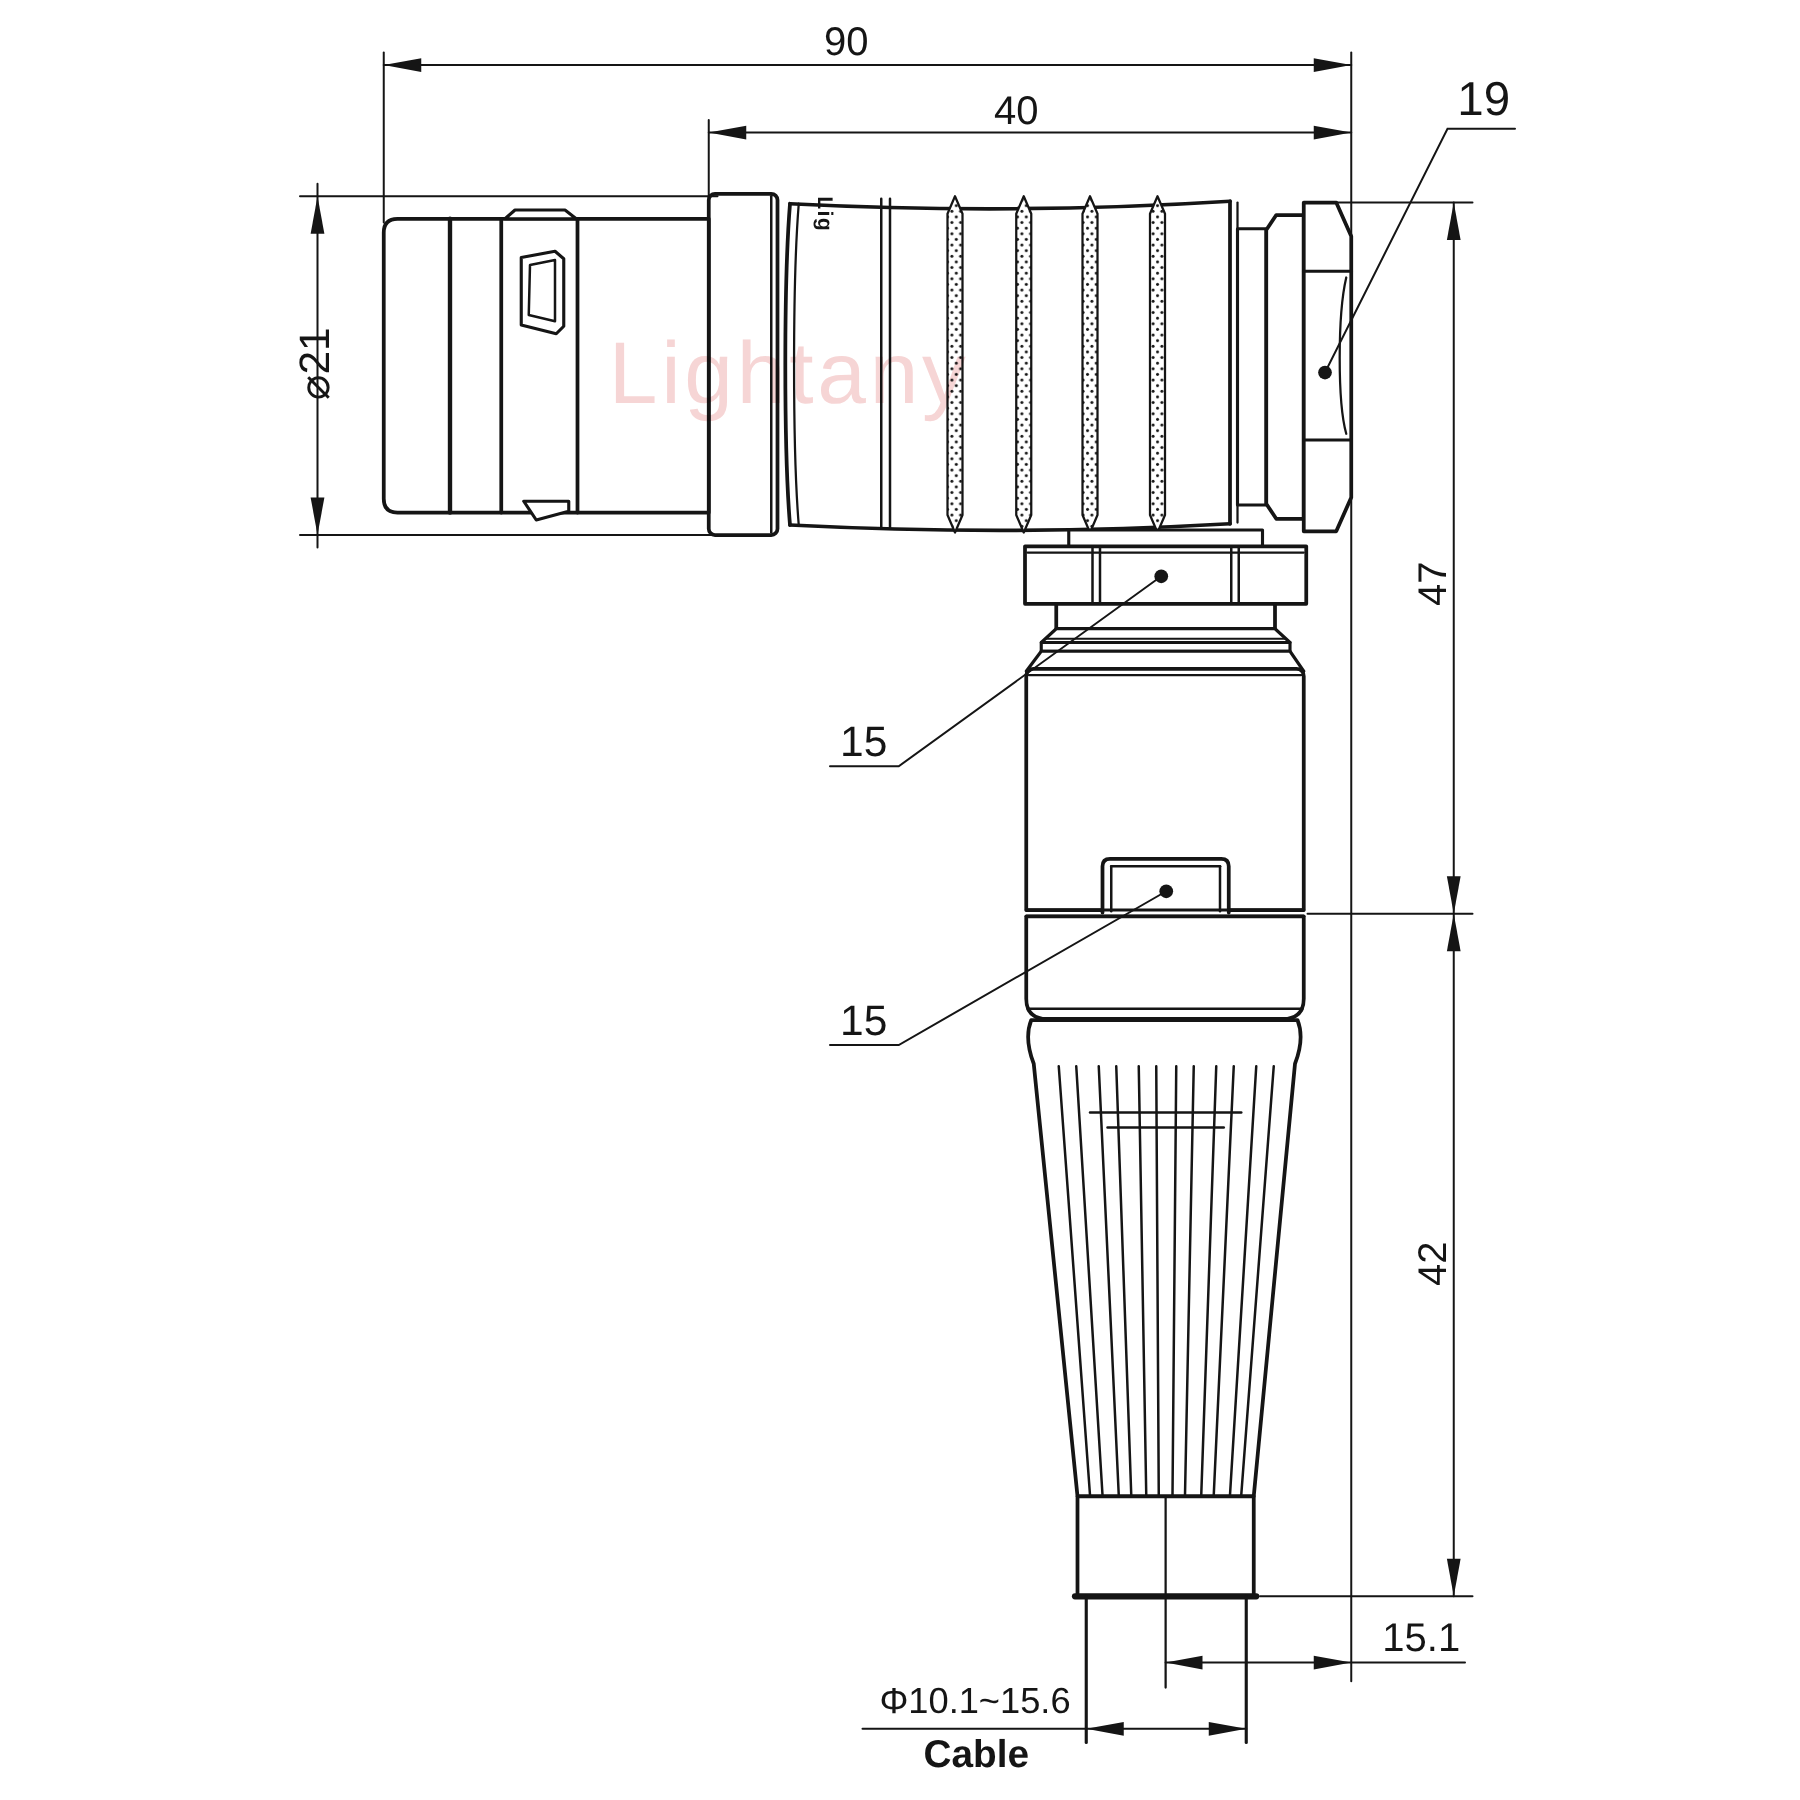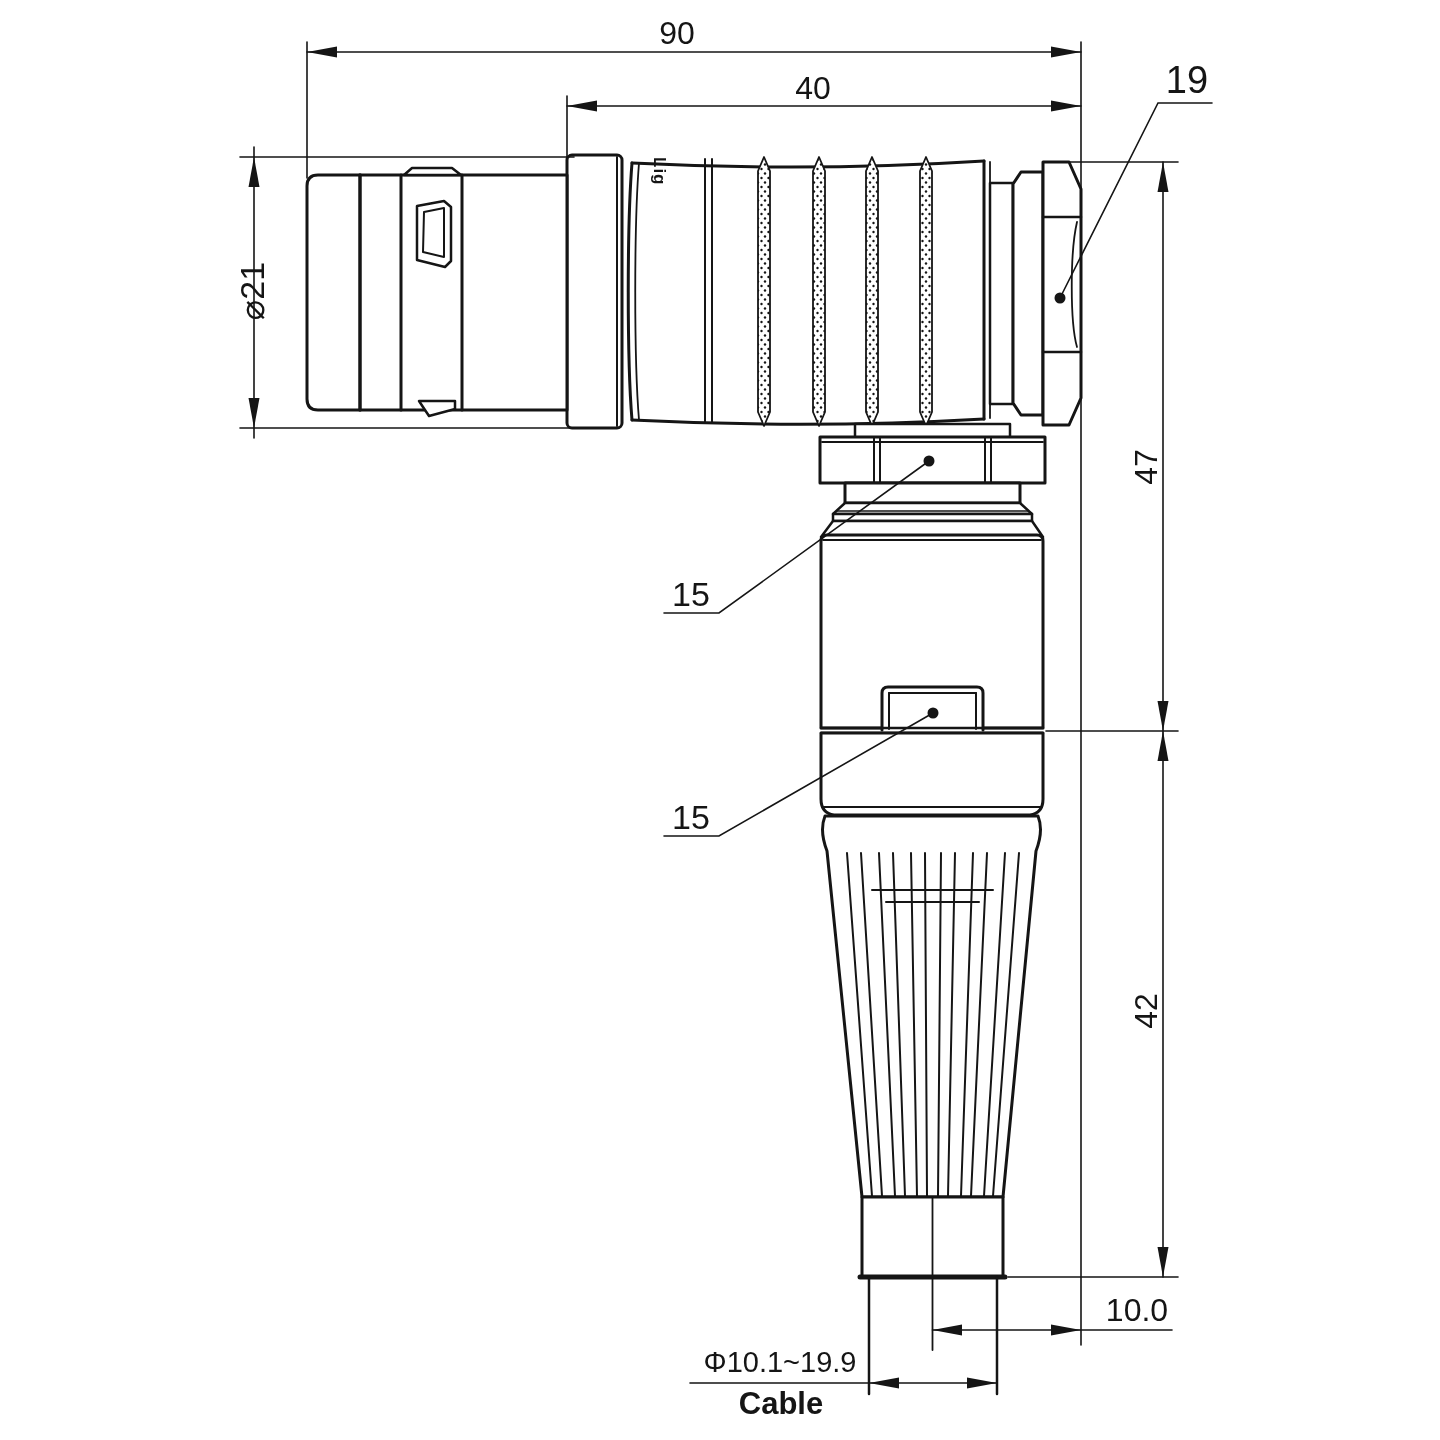--- a/index.html
+++ b/index.html
@@ -200,26 +200,27 @@
         <circle cx="929" cy="461" r="5.5" fill="#151515" stroke="none"></circle>
       </g>
 
       <g>
         <polyline points="664,836 719,836 933,713"></polyline>
         <circle cx="933" cy="713" r="5.5" fill="#151515" stroke="none"></circle>
       </g>
     </g>
   </svg>
 
+  <div class="watermark">Lightany</div>
   <div class="bodylogo">Lig</div>
 
   <div class="lbl" style="left:677px;top:33px">90</div>
   <div class="lbl" style="left:813px;top:88px">40</div>
   <div class="lbl f38" style="left:1187px;top:80px">19</div>
   <div class="lbl rot f34" style="left:252px;top:291px">⌀21</div>
   <div class="lbl f34" style="left:691px;top:594px">15</div>
   <div class="lbl f34" style="left:691px;top:817px">15</div>
   <div class="lbl rot" style="left:1146px;top:467px">47</div>
   <div class="lbl rot" style="left:1146px;top:1011px">42</div>
-  <div class="lbl" style="left:1137px;top:1310px">10.0</div>
-  <div class="lbl f29" style="left:780px;top:1362px">Φ10.1~19.9</div>
+  <div class="lbl" style="left:1137px;top:1310px">15.1</div>
+  <div class="lbl f29" style="left:780px;top:1362px">Φ10.1~15.6</div>
   <div class="lbl f31" style="left:781px;top:1403px">Cable</div>
 </div>
 
 </body></html>

